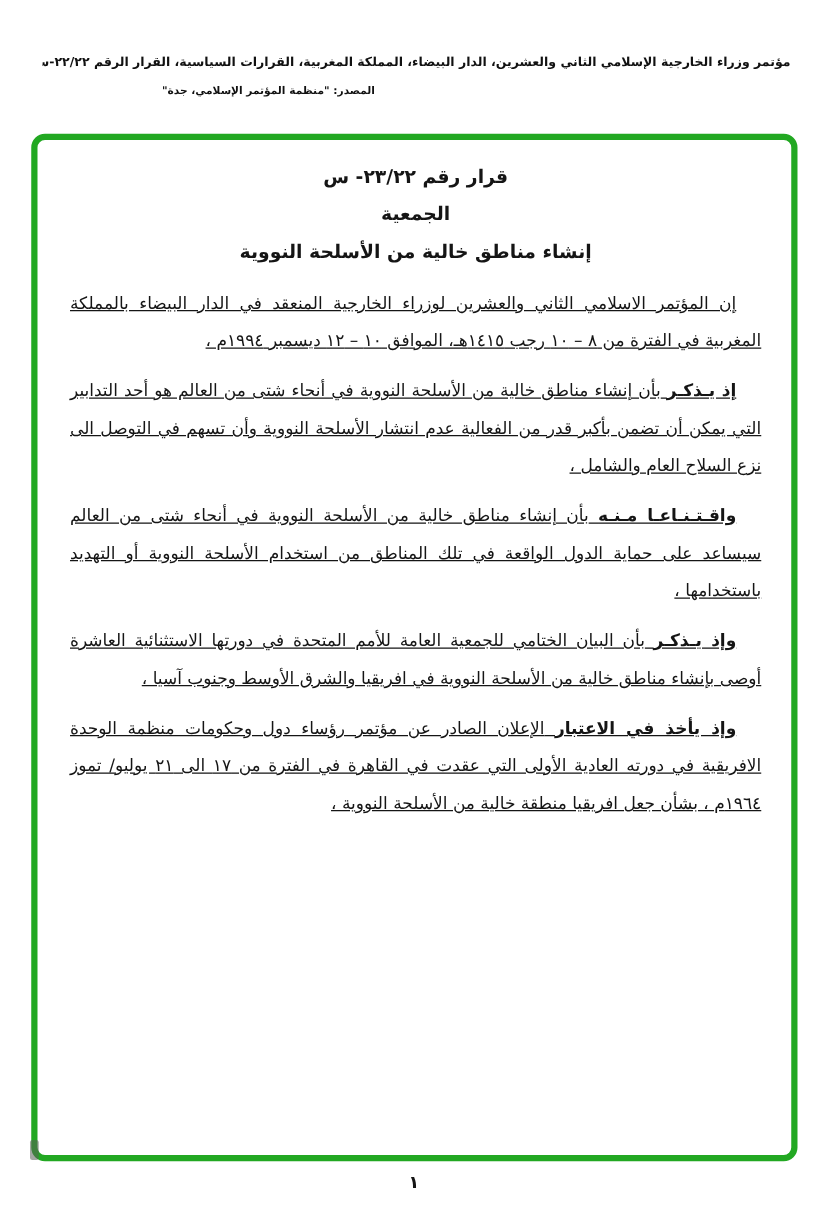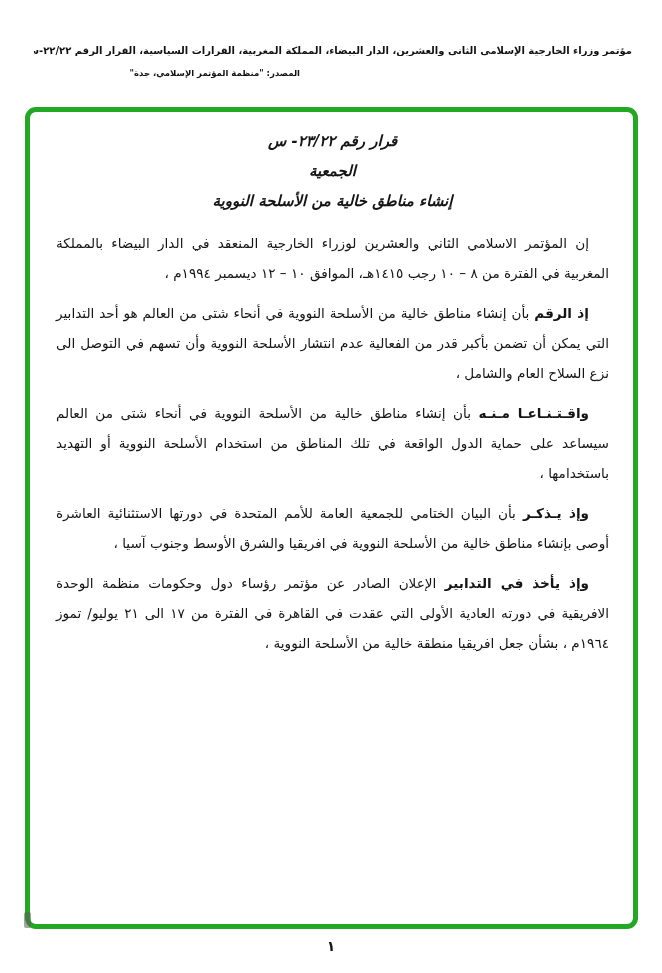--- a/index.html
+++ b/index.html
@@ -39,29 +39,30 @@
     background:#5a5f58; opacity:.55;
     border-radius:2px;
   }
   .content {
     position:absolute; left:30px; top:112px;
     width:603px; height:812px;
     box-sizing:border-box;
     padding:14px 24px 0 26px;
     direction:rtl;
   }
-  .title-block { text-align:center; font-weight:bold;font-style:italic; }
+  .title-block { text-align:center; font-weight:bold; }
   .title-block div { line-height:30px; font-size:15px; white-space:nowrap; }
   .body-block { margin-top:12px; }
   .para {
     font-size:13.6px;
     line-height:30px;
     text-align:justify;
     text-indent:20px;
     margin:0 0 10px 0;
+    text-decoration:underline;
   }
   .para .lead { font-weight:bold; }
   .page-number {
     position:absolute; top:938px; left:0; right:0;
     text-align:center;
     font-size:14px; font-weight:bold;
     direction:rtl;
   }
 </style>
 </head>
@@ -79,31 +80,31 @@
     <div>الجمعية</div>
     <div>إنشاء مناطق خالية من الأسلحة النووية</div>
   </div>
 
   <div class="body-block">
     <p class="para">
       <span class="lead"></span>
       <span>إن المؤتمر الاسلامي الثاني والعشرين لوزراء الخارجية المنعقد في الدار البيضاء بالمملكة المغربية في الفترة من ٨ – ١٠ رجب ١٤١٥هـ، الموافق ١٠ – ١٢ ديسمبر ١٩٩٤م ،</span>
     </p>
     <p class="para">
-      <span class="lead">إذ الرقم</span>
+      <span class="lead">إذ يـذكـر</span>
       <span>بأن إنشاء مناطق خالية من الأسلحة النووية في أنحاء شتى من العالم هو أحد التدابير التي يمكن أن تضمن بأكبر قدر من الفعالية عدم انتشار الأسلحة النووية وأن تسهم في التوصل الى نزع السلاح العام والشامل ،</span>
     </p>
     <p class="para">
       <span class="lead">واقـتـنـاعـا مـنـه</span>
       <span>بأن إنشاء مناطق خالية من الأسلحة النووية في أنحاء شتى من العالم سيساعد على حماية الدول الواقعة في تلك المناطق من استخدام الأسلحة النووية أو التهديد باستخدامها ،</span>
     </p>
     <p class="para">
       <span class="lead">وإذ يـذكـر</span>
       <span>بأن البيان الختامي للجمعية العامة للأمم المتحدة في دورتها الاستثنائية العاشرة أوصى بإنشاء مناطق خالية من الأسلحة النووية في افريقيا والشرق الأوسط وجنوب آسيا ،</span>
     </p>
     <p class="para">
-      <span class="lead">وإذ يأخذ في التدابير</span>
+      <span class="lead">وإذ يأخذ في الاعتبار</span>
       <span>الإعلان الصادر عن مؤتمر رؤساء دول وحكومات منظمة الوحدة الافريقية في دورته العادية الأولى التي عقدت في القاهرة في الفترة من ١٧ الى ٢١ يوليو/ تموز ١٩٦٤م ، بشأن جعل افريقيا منطقة خالية من الأسلحة النووية ،</span>
     </p>
   </div>
 </div>
 
 <div class="page-number">١</div>
 
 </body></html>

